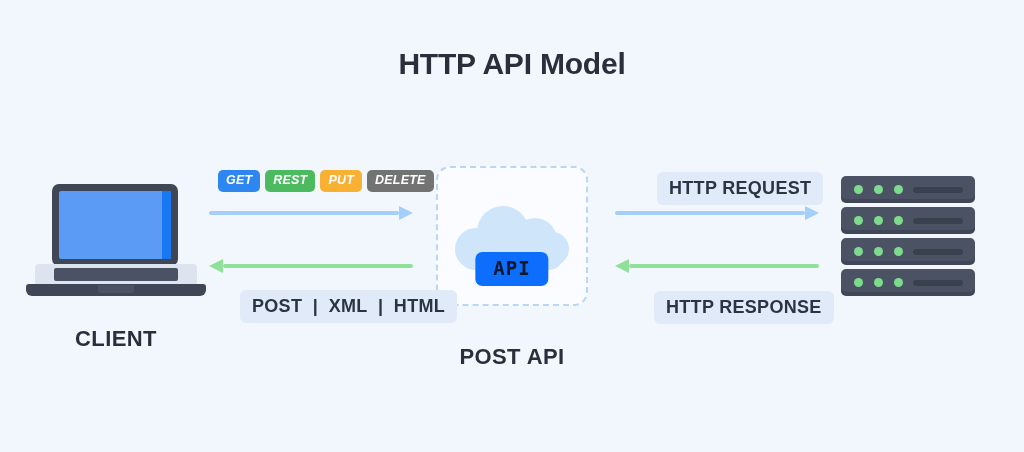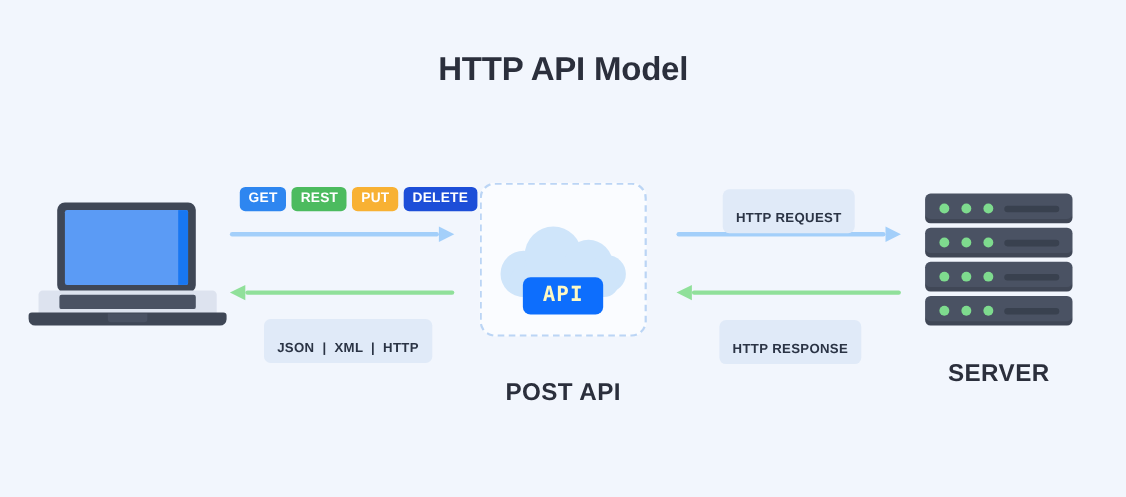--- a/index.html
+++ b/index.html
@@ -155,21 +155,21 @@
     left: 8px; top: 38px;
     width: 100px; height: 28px;
     background: #cfe5fa;
     border-radius: 14px;
   }
   .api-chip {
     position: absolute;
     left: 50%; top: 84px;
     transform: translateX(-50%);
     background: #0d6efd;
-    color: #fef9c3;
+    color: #0f172a;
     font-family: "DejaVu Sans Mono", monospace;
     font-size: 19px;
     font-weight: bold;
     letter-spacing: 1px;
     padding: 7px 18px 8px;
     border-radius: 7px;
     line-height: 1;
   }
   #restapi-node .node-label { margin-top: 38px; }
 
@@ -217,35 +217,36 @@
     gap: 5px;
   }
   .badge {
     color: #ffffff;
     font-size: 12.5px;
     font-weight: bold;
     padding: 4px 8px 5px;
     border-radius: 5px;
     line-height: 1;
     letter-spacing: 0.2px;
+    font-style: italic;
   }
   .badge.get    { background: #2e86f0; }
   .badge.post   { background: #4cbb5f; }
   .badge.put    { background: #f8b133; }
-  .badge.delete { background: #1d4ed8; }
+  .badge.delete { background: #737373; }
 
   
   .pill {
     position: absolute;
     background: #e0eaf8;
     color: #2b3445;
-    font-size: 12px;
+    font-size: 18px;
     font-weight: bold;
     letter-spacing: 0.3px;
-    padding: 20px 12px 8px;
+    padding: 7px 12px 8px;
     border-radius: 6px;
     line-height: 1;
     white-space: pre;
   }
   #pill-formats { left: 240px; top: 290px; }
   #pill-http-request { left: 657px; top: 172px; }
   #pill-http-response { left: 654px; top: 291px; }
 </style>
 </head>
 <body>
@@ -255,20 +256,21 @@
 <div class="node" id="client-node">
   <div class="laptop">
     <div class="laptop-lid">
       <div class="laptop-screen"></div>
     </div>
     <div class="laptop-base"></div>
     <div class="laptop-keys"></div>
     <div class="laptop-foot"></div>
     <div class="laptop-notch"></div>
   </div>
+  <div class="node-label">CLIENT</div>
 </div>
 
 <div class="node" id="restapi-node">
   <div class="api-box">
     <div class="cloud">
       <div class="puff p1"></div>
       <div class="puff p2"></div>
       <div class="puff p3"></div>
       <div class="puff p4"></div>
       <div class="base"></div>
@@ -298,21 +300,20 @@
       <span class="led l3"></span>
       <span class="server-bar"></span>
     </div>
     <div class="server-unit">
       <span class="led l1"></span>
       <span class="led l2"></span>
       <span class="led l3"></span>
       <span class="server-bar"></span>
     </div>
   </div>
-  <div class="node-label">SERVER</div>
 </div>
 
 <div class="arrow blue" id="arrow-req-client">
   <div class="shaft"></div>
   <div class="head"></div>
 </div>
 <div class="arrow green" id="arrow-res-client">
   <div class="shaft"></div>
   <div class="head"></div>
 </div>
@@ -325,15 +326,15 @@
   <div class="head"></div>
 </div>
 
 <div id="method-badges">
   <span class="badge get">GET</span>
   <span class="badge post">REST</span>
   <span class="badge put">PUT</span>
   <span class="badge delete">DELETE</span>
 </div>
 
-<div class="pill" id="pill-formats">JSON  |  XML  |  HTTP</div>
+<div class="pill" id="pill-formats">POST  |  XML  |  HTML</div>
 <div class="pill" id="pill-http-request">HTTP REQUEST</div>
 <div class="pill" id="pill-http-response">HTTP RESPONSE</div>
 
 </body></html>

